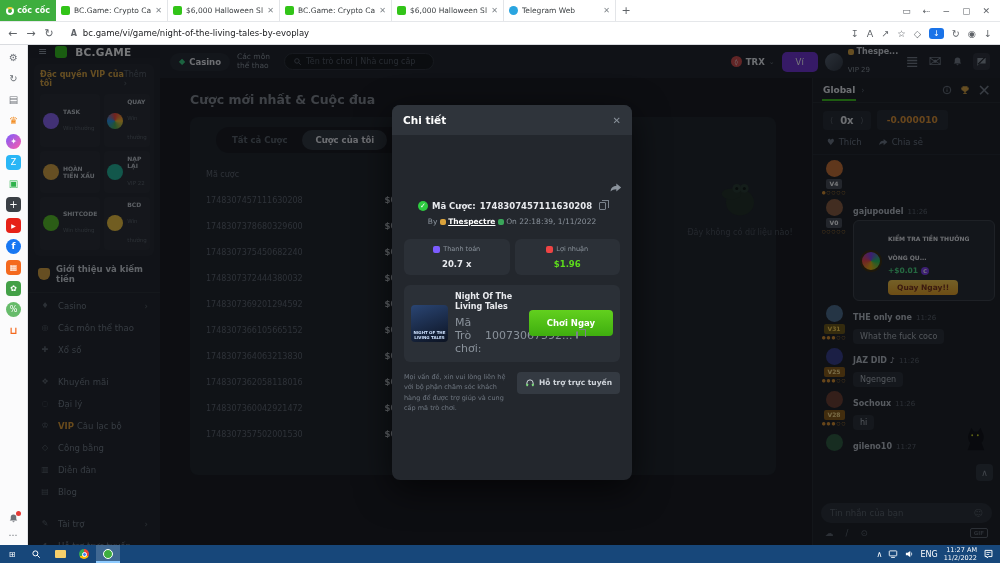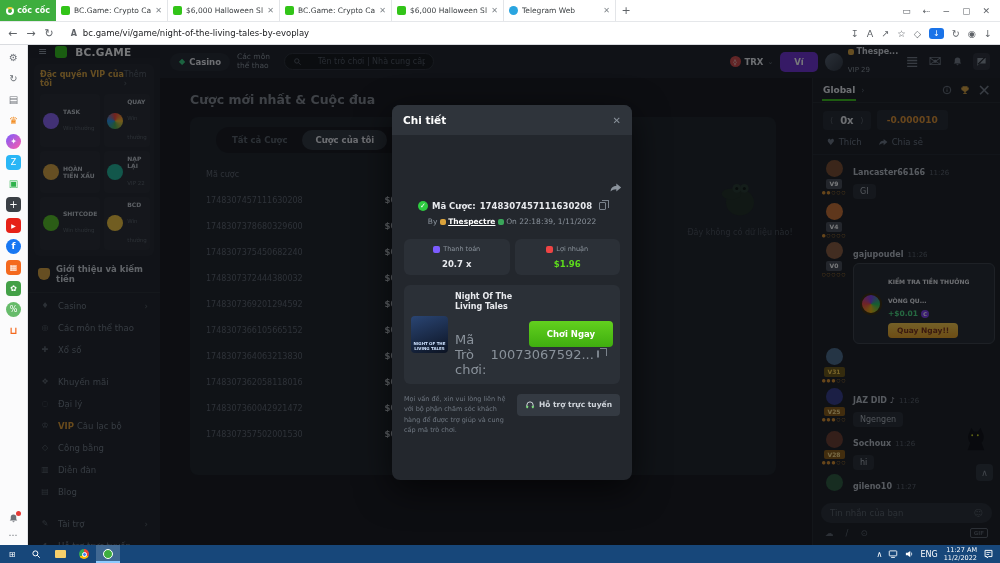--- a/index.html
+++ b/index.html
@@ -53,26 +53,26 @@
   .mico{width:10px;color:#596068;font-size:8px;text-align:center}
   .vipword{color:#e09a2f;font-weight:bold}
   .marrow{margin-left:auto;color:#596068}
   .msep{height:1px;background:#262a30;margin:3px 10px}
 
   .s-right{flex:1;display:flex;flex-direction:column;min-width:0}
   .site-header{height:33px;background:#1b1e24;display:flex;align-items:center;gap:7px;padding:0 10px;flex:none}
   .hpill{display:flex;align-items:center;gap:4px;background:#23262d;border-radius:14px;padding:4px 9px;font-size:8.5px;font-weight:bold;color:#e8eaee}
   .hpill .d{color:#35d07f;font-size:8px}
   .sports{font-size:7.5px;color:#8a929b;line-height:1.15;width:40px}
-  .searchbox{display:flex;align-items:center;gap:16px;background:#101216;border:1px solid #2a2e35;border-radius:13px;padding:3px 8px;width:150px;color:#596068}
+  .searchbox{display:flex;align-items:center;gap:4px;background:#101216;border:1px solid #2a2e35;border-radius:13px;padding:3px 8px;width:150px;color:#596068}
   .searchbox input{background:transparent;border:0;outline:0;color:#9aa1a9;font-size:8px;width:110px;font-family:inherit}
   .searchbox input::placeholder{color:#4f565e}
   .cursel{display:flex;align-items:center;gap:4px;margin-left:auto;font-size:8.5px;font-weight:bold;color:#e8eaee}
   .redcoin{width:11px;height:11px;border-radius:50%;background:#d04846;color:#fff;font-size:6px;display:flex;align-items:center;justify-content:center}
-  .walletbtn{background:#6f2fd3;color:#fff;border-radius:5px;padding:5px 14px;font-size:8.5px;font-weight:bold;display:flex;gap:5px;align-items:center}
+  .walletbtn{background:#6f2fd3;color:#fff;border-radius:5px;padding:5px 14px;font-size:8.5px;font-weight:normal;display:flex;gap:5px;align-items:center}
   .uchip{display:flex;align-items:center;gap:5px}
   .uavatar{width:18px;height:18px;border-radius:50%;background:linear-gradient(135deg,#55606e,#2b313a)}
   .uname{font-size:8px;color:#d4d8dd;font-weight:bold;line-height:1.2}
   .uvip{font-size:7px;color:#8a929b;font-weight:normal}
   .hicons{display:flex;align-items:center;gap:10px;color:#737b85}
   .hicons .active-box{background:#2a2e35;border-radius:4px;padding:3px}
 
   .s-content{flex:1;display:flex;min-height:0}
   .s-main{flex:1;position:relative;padding:14px 0 0 30px;min-width:0}
   .heading{font-size:12.5px;font-weight:bold;color:#83888f;margin-bottom:10px}
@@ -144,21 +144,21 @@
   .statrow{display:flex;gap:5px;margin-top:13px}
   .stat{flex:1;background:#2b3037;border-radius:6px;padding:6px 2px;text-align:center}
   .slabel{font-size:6.5px;color:#8a929b;display:flex;align-items:center;justify-content:center;gap:3px}
   .sdot{width:7px;height:7px;border-radius:2px;flex:none}
   .sval{margin-top:6px;font-size:8.5px;font-weight:bold;color:#e8eaee;display:flex;justify-content:center;gap:3px;align-items:center}
   .profit{color:#5ddb1c}
   .gamecard{margin-top:10px;background:#2b3037;border-radius:6px;padding:7px;display:flex;gap:7px;align-items:center}
   .thumb{width:37px;height:37px;border-radius:4px;background:linear-gradient(160deg,#2a4573,#0c1322);display:flex;align-items:flex-end;justify-content:center;font-size:4px;color:#cfe3ff;text-align:center;padding:2px;flex:none;font-weight:bold}
   .ginfo{flex:1;min-width:0}
   .gname{font-size:8px;font-weight:bold;color:#e8eaee;line-height:1.3}
-  .gid{font-size:13px;color:#8a929b;margin-top:19px;display:flex;align-items:center}
+  .gid{font-size:11px;color:#8a929b;margin-top:3px;display:flex;align-items:center}
   .playbtn{background:linear-gradient(#62d01e,#3fae0f);color:#fff;font-weight:bold;font-size:8.5px;padding:8px 18px;border-radius:4px;flex:none}
   .notewrap{display:flex;gap:8px;margin-top:10px;align-items:flex-start}
   .note{flex:1;font-size:6.5px;color:#6f7781;line-height:1.6}
   .supportbtn{background:#343a42;border-radius:4px;padding:6px 8px;display:flex;gap:4px;align-items:center;font-size:7.5px;color:#cfd4da;white-space:nowrap;font-weight:bold}
 
   
   .taskbar{height:18px;background:#17477a;display:flex;align-items:center;color:#fff;font-size:8px}
   .tbicon{width:24px;height:18px;display:flex;align-items:center;justify-content:center}
   .tbicon.active{background:rgba(255,255,255,.18);box-shadow:inset 0 -2px 0 #8ecbff}
   .folder{width:11px;height:8px;background:#f7cf6b;border-radius:1px}
@@ -611,28 +611,20 @@
                   <svg width="10" height="10" fill="currentColor">
                     <use href="#i-share"></use>
                   </svg>
                   <span>Chia sẻ</span>
                 </span>
             </div>
             <div class="cmsgs">
               <div>
                   <div class="msg">
                   <span class="mleft">
-                      <span class="avatar" style="background:#7b4b2a"></span>
-                      <span class="vbadge" style="background:#454a52;color:#fff">V9</span>
-                      <span class="dots">●●○○○</span>
-                    </span>
-                  <span class="mbody"><span><span class="muser">Lancaster66166</span><span class="mtime">11:26</span></span><br><span class="mtext">GI</span></span>
-                </div>
-                  <div class="msg">
-                  <span class="mleft">
                       <span class="avatar" style="background:#c96f2f"></span>
                       <span class="vbadge" style="background:#454a52;color:#fff">V4</span>
                       <span class="dots">●○○○○</span>
                     </span>
                 </div>
                 </div>
               <div class="msg">
                 <span class="mleft">
                     <span class="avatar" style="background:#8a5a3a"></span>
                     <span class="vbadge" style="background:#454a52;color:#fff">V0</span>
@@ -651,20 +643,21 @@
                   </span>
                 </span>
               </div>
               <div>
                   <div class="msg">
                   <span class="mleft">
                       <span class="avatar" style="background:#4a6b8a"></span>
                       <span class="vbadge" style="background:#6b5410;color:#ffd24a">V31</span>
                       <span class="dots">●●●○○</span>
                     </span>
+                  <span class="mbody"><span><span class="muser">THE only one</span><span class="mtime">11:26</span></span><br><span class="mtext">What the fuck coco</span></span>
                 </div>
                   <div class="msg">
                   <span class="mleft">
                       <span class="avatar" style="background:#333a8a"></span>
                       <span class="vbadge" style="background:#8a5a10;color:#ffe08a">V25</span>
                       <span class="dots">●●●○○</span>
                     </span>
                   <span class="mbody"><span><span class="muser">JAZ DID ♪</span><span class="mtime">11:26</span></span><br><span class="mtext">Ngengen</span></span>
                 </div>
                   <div class="msg">

